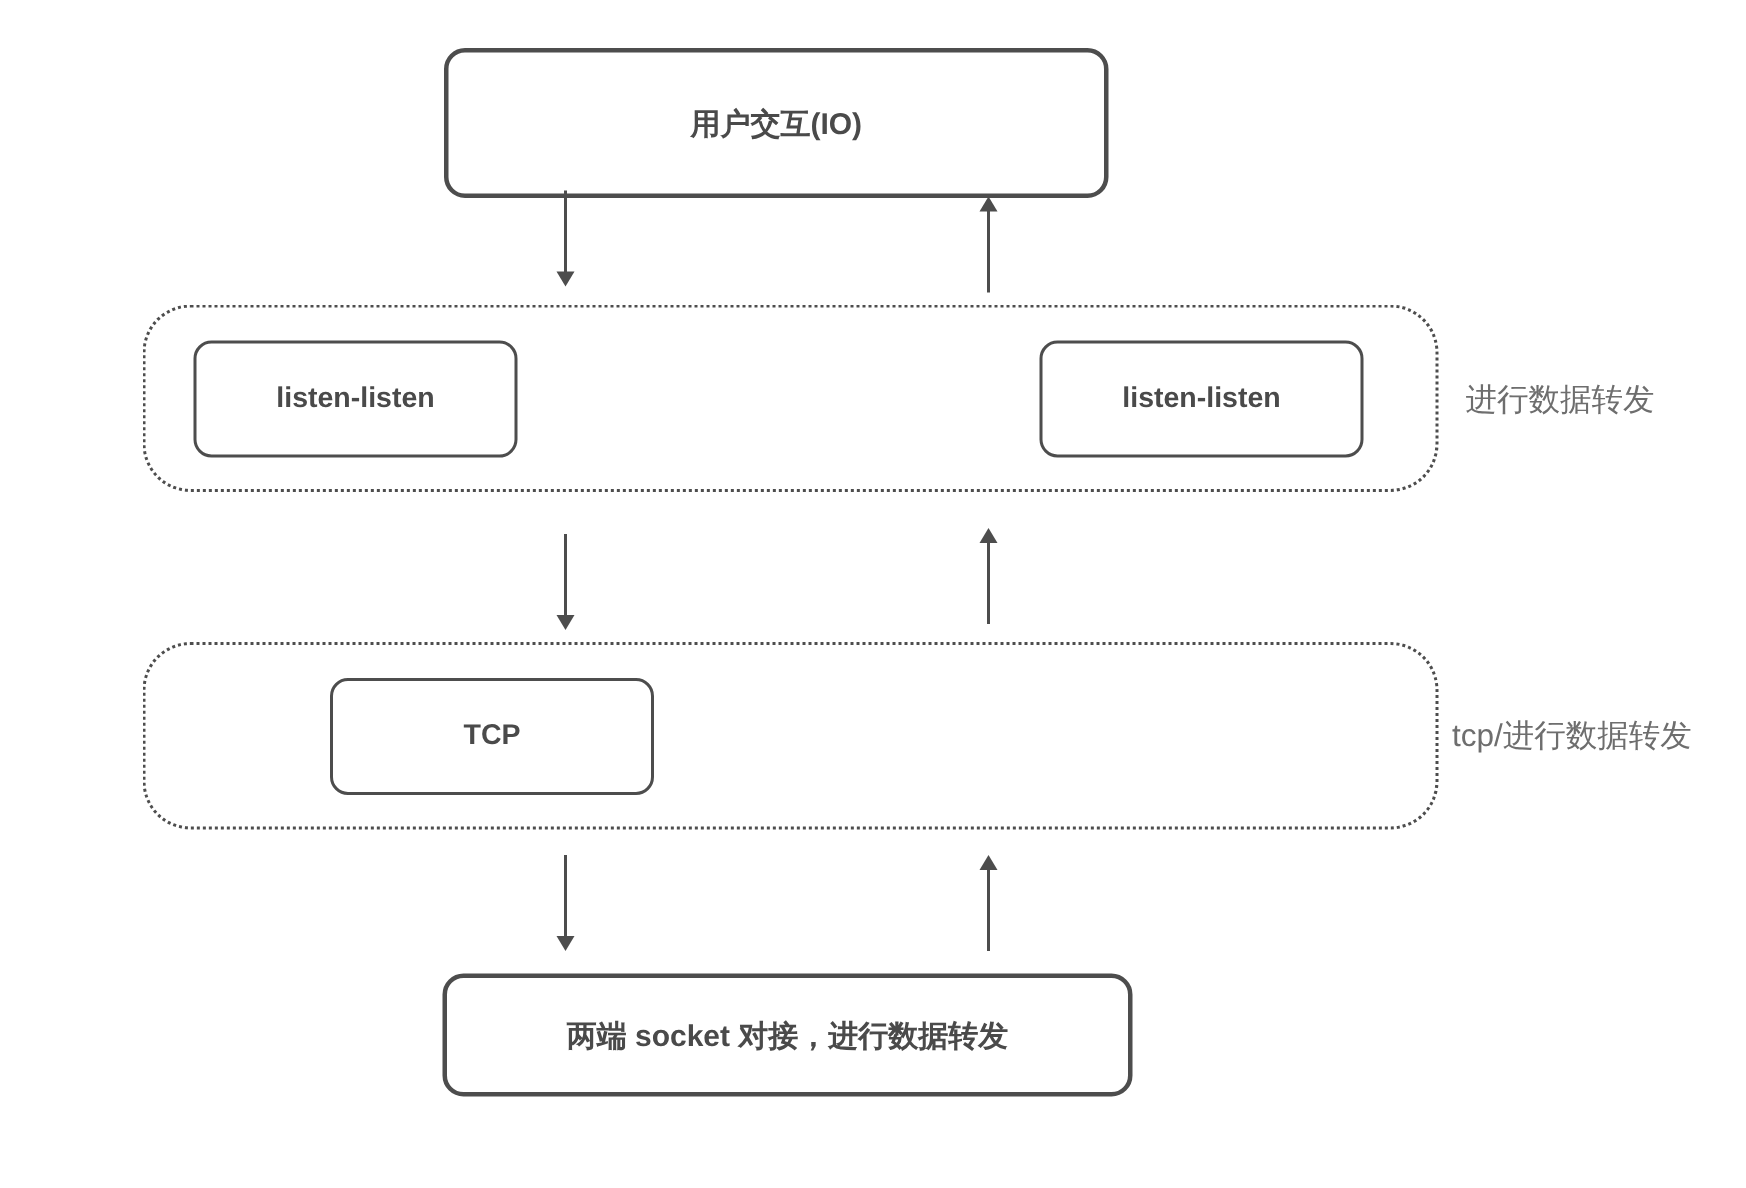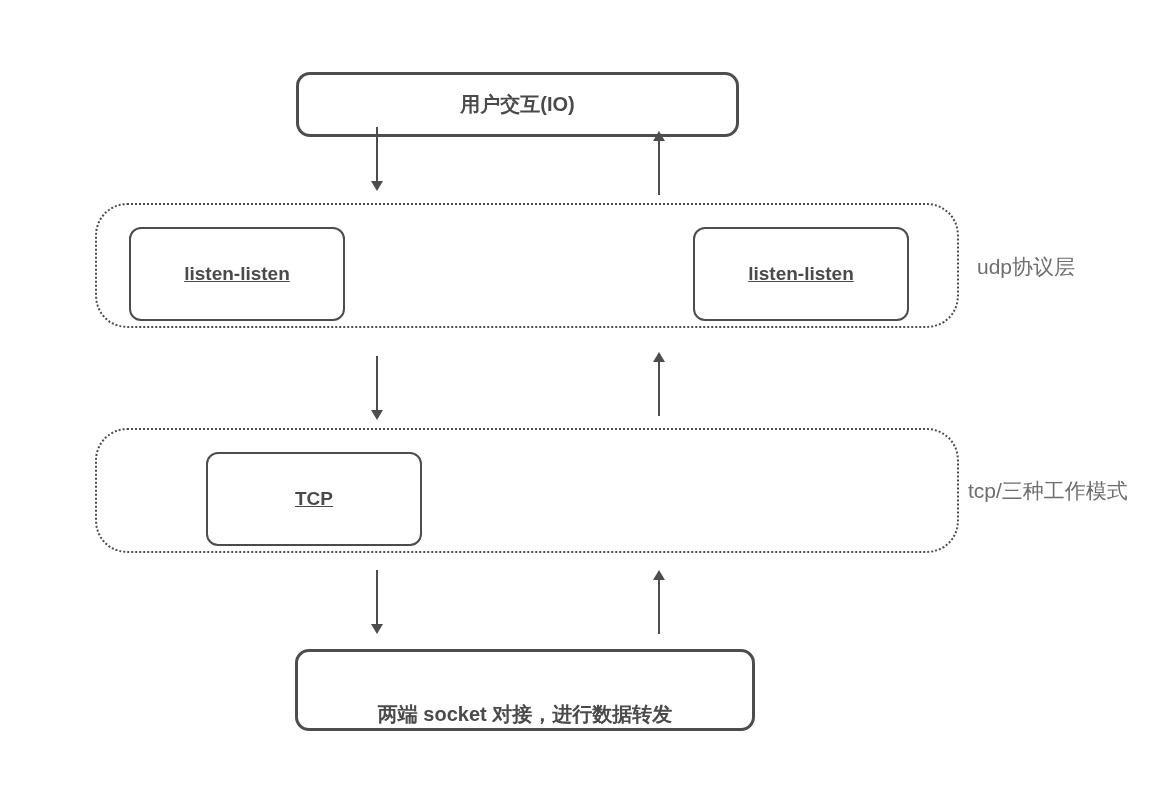--- a/index.html
+++ b/index.html
@@ -29,25 +29,24 @@
     align-items: center;
     justify-content: center;
     color: var(--text);
     font-weight: bold;
     background: var(--background);
     text-align: center;
   }
   .node.large { font-size: 20px; }
   .node.small {
     width: 216px;
-    height: 94px;
+    height: 78px;
     font-size: 19px;
     border-width: 2.5px;
     border-radius: 12px;
-    text-decoration: underline;
   }
   .group {
     position: absolute;
     width: 864px;
     height: 125px;
     border: 2.5px dotted var(--stroke);
     border-radius: 32px;
     background: transparent;
   }
   .side-label {
@@ -79,65 +78,65 @@
     border-right: 6px solid transparent;
   }
   .arrow.down .head { bottom: 0; border-top: 10px solid var(--stroke); }
   .arrow.up .head { top: 0; border-bottom: 10px solid var(--stroke); }
 </style>
 </head>
 <body>
 
 <div class="canvas">
 
-  <div class="node large" style="left:296px; top:32px; width:443px; height:65px;margin-top:40px;">
+  <div class="node large" style="left:296px; top:32px; width:443px; height:100px;">
     <span>用户交互(IO)</span>
   </div>
 
   <div class="arrow down" style="left:371px; top:127px;">
     <span class="stem"></span>
     <span class="head"></span>
   </div>
   <div class="arrow up" style="left:653px; top:131px;">
     <span class="stem"></span>
     <span class="head"></span>
   </div>
 
   <div class="group" style="left:95px; top:203px;">
     <div class="node small" style="left:32px; top:22px;">
       <span>listen-listen</span>
     </div>
     <div class="node small" style="left:596px; top:22px;">
       <span>listen-listen</span>
     </div>
   </div>
-  <div class="side-label" style="left:977px; top:253px;">udp协议层</div>
+  <div class="side-label" style="left:977px; top:253px;">进行数据转发</div>
 
   <div class="arrow down" style="left:371px; top:356px;">
     <span class="stem"></span>
     <span class="head"></span>
   </div>
   <div class="arrow up" style="left:653px; top:352px;">
     <span class="stem"></span>
     <span class="head"></span>
   </div>
 
   <div class="group" style="left:95px; top:428px;">
-    <div class="node small" style="left:109px; top:22px;">
+    <div class="node small" style="left:123px; top:22px;">
       <span>TCP</span>
     </div>
   </div>
-  <div class="side-label" style="left:968px; top:477px;">tcp/三种工作模式</div>
+  <div class="side-label" style="left:968px; top:477px;">tcp/进行数据转发</div>
 
   <div class="arrow down" style="left:371px; top:570px;">
     <span class="stem"></span>
     <span class="head"></span>
   </div>
   <div class="arrow up" style="left:653px; top:570px;">
     <span class="stem"></span>
     <span class="head"></span>
   </div>
 
-  <div class="node large" style="left:295px; top:649px; width:460px; height:82px;align-items:flex-end;">
+  <div class="node large" style="left:295px; top:649px; width:460px; height:82px;">
     <span>两端 socket 对接，进行数据转发</span>
   </div>
 
 </div>
 
 </body></html>

